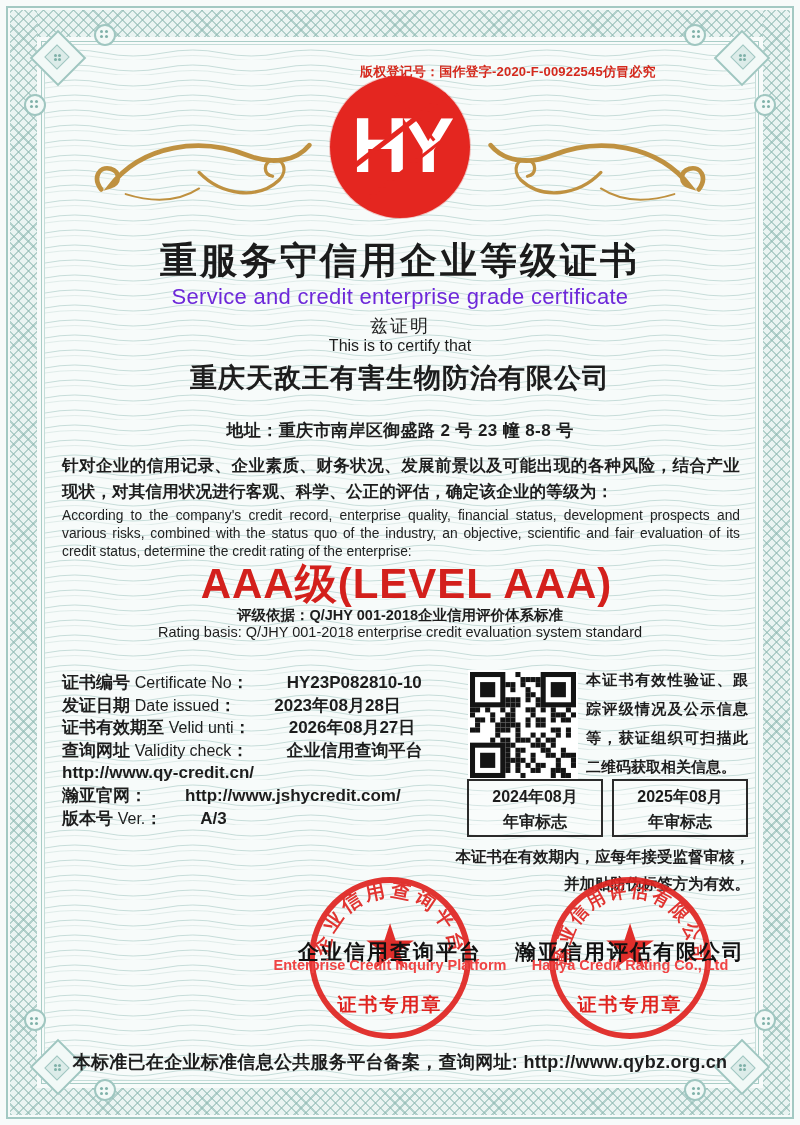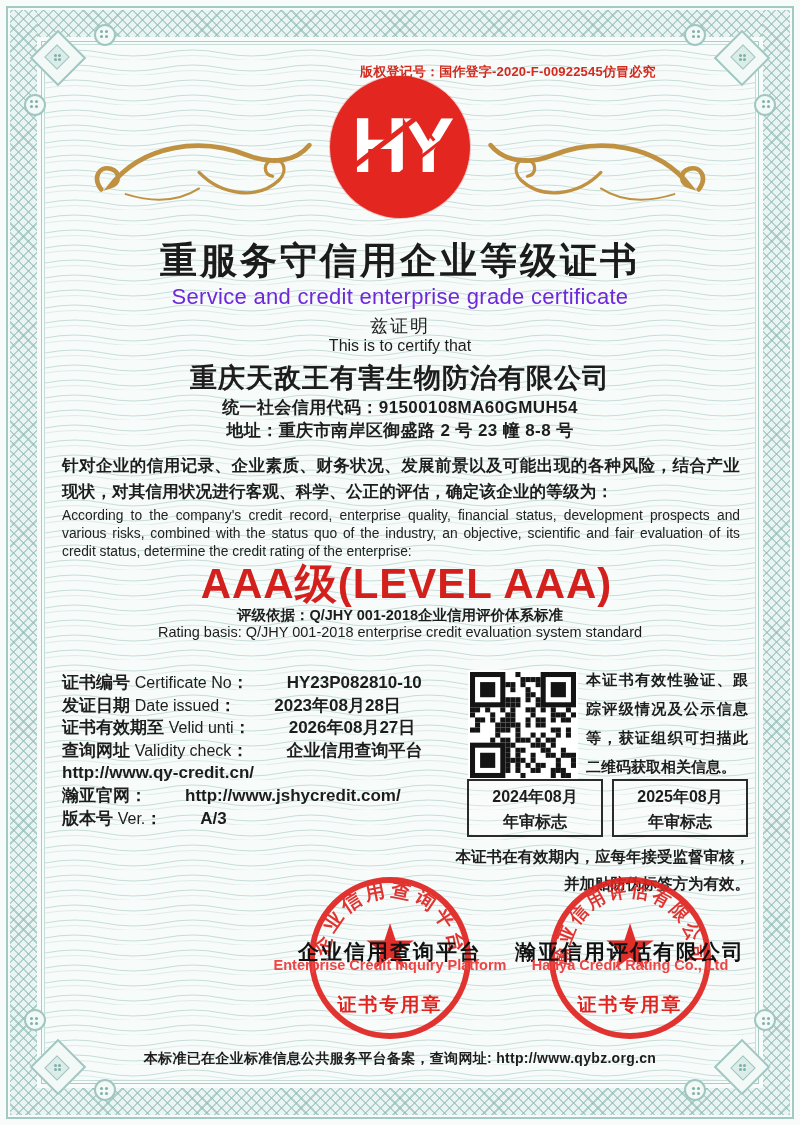--- a/index.html
+++ b/index.html
@@ -78,21 +78,21 @@
   .sb1{left:272px;} .sb2{left:512px;}
   .seal-circle{position:absolute;left:34px;top:0;width:168px;height:168px;opacity:.92;}
   .seal-star{position:absolute;left:0;right:0;top:42px;text-align:center;font-size:62px;line-height:1;
         color:#e02420;opacity:.95;}
   .org-zh{position:absolute;left:0;right:0;top:64px;text-align:center;font-size:21px;font-weight:700;
         letter-spacing:2px;color:#111;z-index:3;white-space:nowrap;}
   .org-en{position:absolute;left:0;right:0;top:83px;text-align:center;font-size:14.5px;font-weight:600;
         color:#ef4444;z-index:3;white-space:nowrap;}
   .stamp-label{position:absolute;left:0;right:0;top:118px;text-align:center;font-size:19px;font-weight:700;
         letter-spacing:2px;color:#e02420;z-index:2;}
-  .footer{top:1050px;font-size:14px;font-weight:700;letter-spacing:.3px;}
+  .footer{top:1050px;font-size:18px;font-weight:700;letter-spacing:.3px;}
 </style>
 </head>
 <body>
 
 <div class="page">
 
   <svg class="waves" width="710" height="1035">
     <defs>
       <pattern id="wv" width="236" height="15" patternUnits="userSpaceOnUse">
         <path d="M0 8 Q 30 2 59 8 T 118 8 T 177 8 T 236 8" fill="none" stroke="#9cc2bd" stroke-width="1" opacity="0.55"></path>
@@ -162,21 +162,20 @@
       <div class="crack c1"></div>
       <div class="crack c2"></div>
       <div class="crack c3"></div>
     </div>
 
     <div class="abs center title">重服务守信用企业等级证书</div>
     <div class="abs center subtitle">Service and credit enterprise grade certificate</div>
     <div class="abs center certify-zh">兹证明</div>
     <div class="abs center certify-en">This is to certify that</div>
     <div class="abs center company">重庆天敌王有害生物防治有限公司</div>
-    <div class="abs center credit-code">统一社会信用代码：91500108MA60GMUH54</div>
     <div class="abs center address">地址：重庆市南岸区御盛路 2 号 23 幢 8-8 号</div>
 
     <div class="abs para para-zh">针对企业的信用记录、企业素质、财务状况、发展前景以及可能出现的各种风险，结合产业现状，对其信用状况进行客观、科学、公正的评估，确定该企业的等级为：</div>
     <div class="abs para para-en">According to the company's credit record, enterprise quality, financial status, development prospects and various risks, combined with the status quo of the industry, an objective, scientific and fair evaluation of its credit status, determine the credit rating of the enterprise:</div>
 
     <div class="abs center aaa">AAA级(LEVEL AAA)</div>
     <div class="abs center basis-zh">评级依据：Q/JHY 001-2018企业信用评价体系标准</div>
     <div class="abs center basis-en">Rating basis: Q/JHY 001-2018 enterprise credit evaluation system standard</div>
 
     <div class="abs details">

